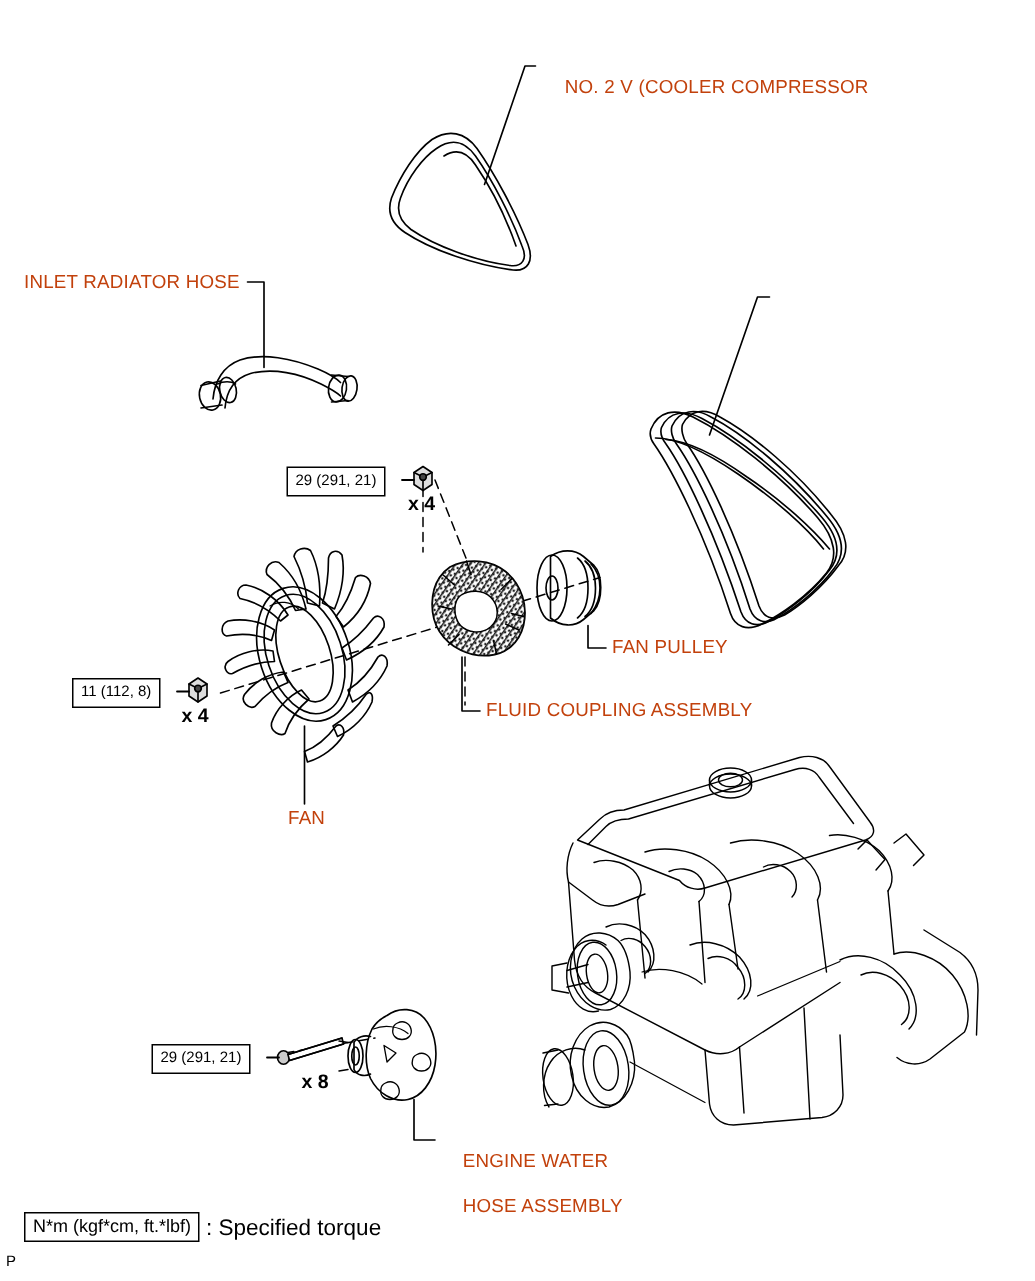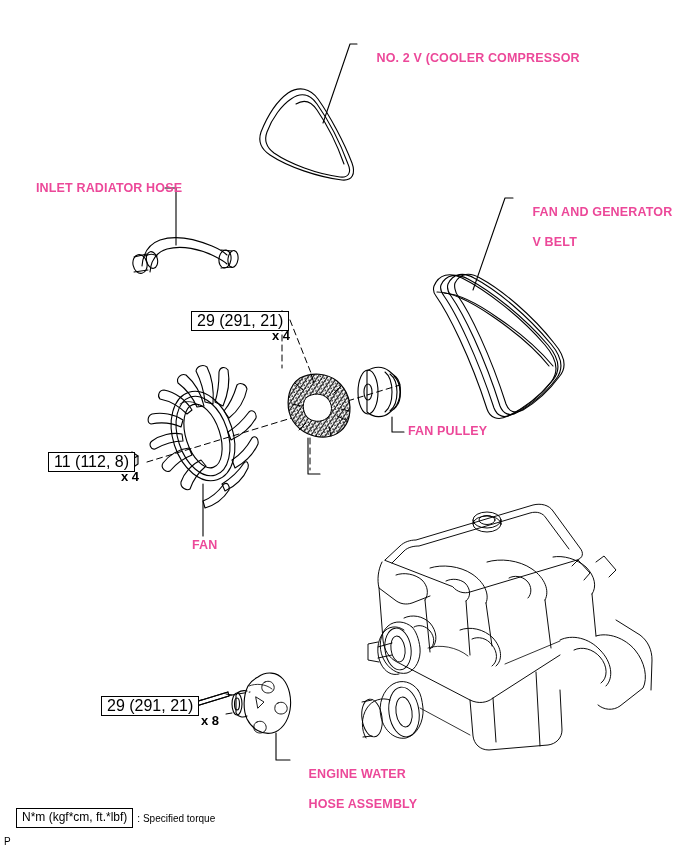--- a/index.html
+++ b/index.html
@@ -26,28 +26,27 @@
     left: 0; top: 0;
     width: 690px;
     height: 854px;
   }
   .lbl {
     position: absolute;
     font-size: 12.5px;
     line-height: 15px;
     letter-spacing: 0.15px;
     white-space: pre;
-    color: #ec4899;
-    font-weight: bold;
+    color: #c2410c;
   }
   .torque-box {
     position: absolute;
     border: 1.3px solid #000;
     background: #fff;
-    font-size: 16px;
+    font-size: 10px;
     line-height: 13px;
     padding: 2px 5px 3px 5px;
     white-space: nowrap;
   }
   .qty {
     position: absolute;
     font-size: 13px;
     white-space: nowrap;
     font-weight: bold;
   }
@@ -59,21 +58,21 @@
     align-items: center;
   }
   .legend-box {
     border: 1.3px solid #000;
     padding: 2px 5px 3px 5px;
     font-size: 12px;
     line-height: 13px;
     white-space: nowrap;
   }
   .legend-text {
-    font-size: 10px;
+    font-size: 15px;
     margin-left: 4px;
     white-space: nowrap;
   }
   .corner-mark {
     position: absolute;
     left: 4px;
     top: 836px;
     font-size: 10px;
     color: #000;
   }
@@ -379,29 +378,26 @@
         <line x1="178" y1="705" x2="186" y2="705"></line>
       </g>
 
     </g>
   </svg>
 
   <div class="lbl" style="left:362px; top:36px;">
     <span>NO. 2 V (COOLER COMPRESSOR</span><br>
   </div>
 
-  <div class="lbl" style="left:16px; top:181px;margin-left:20px;">INLET RADIATOR HOSE</div>
-
-  <div class="lbl" style="left:518px; top:190px;">
-    <span>FAN AND GENERATOR</span><br>
-    <span>V BELT</span>
-  </div>
+  <div class="lbl" style="left:16px; top:181px;">INLET RADIATOR HOSE</div>
+
 
   <div class="lbl" style="left:408px; top:424px;">FAN PULLEY</div>
 
+  <div class="lbl" style="left:324px; top:466px;">FLUID COUPLING ASSEMBLY</div>
 
   <div class="lbl" style="left:192px; top:538px;">FAN</div>
 
   <div class="lbl" style="left:294px; top:752px;">
     <span>ENGINE WATER</span><br>
     <span>HOSE ASSEMBLY</span>
   </div>
 
   <div class="torque-box" style="left:191px; top:311px;">29 (291, 21)</div>
   <div class="qty" style="left:272px; top:328px;">x 4</div>

